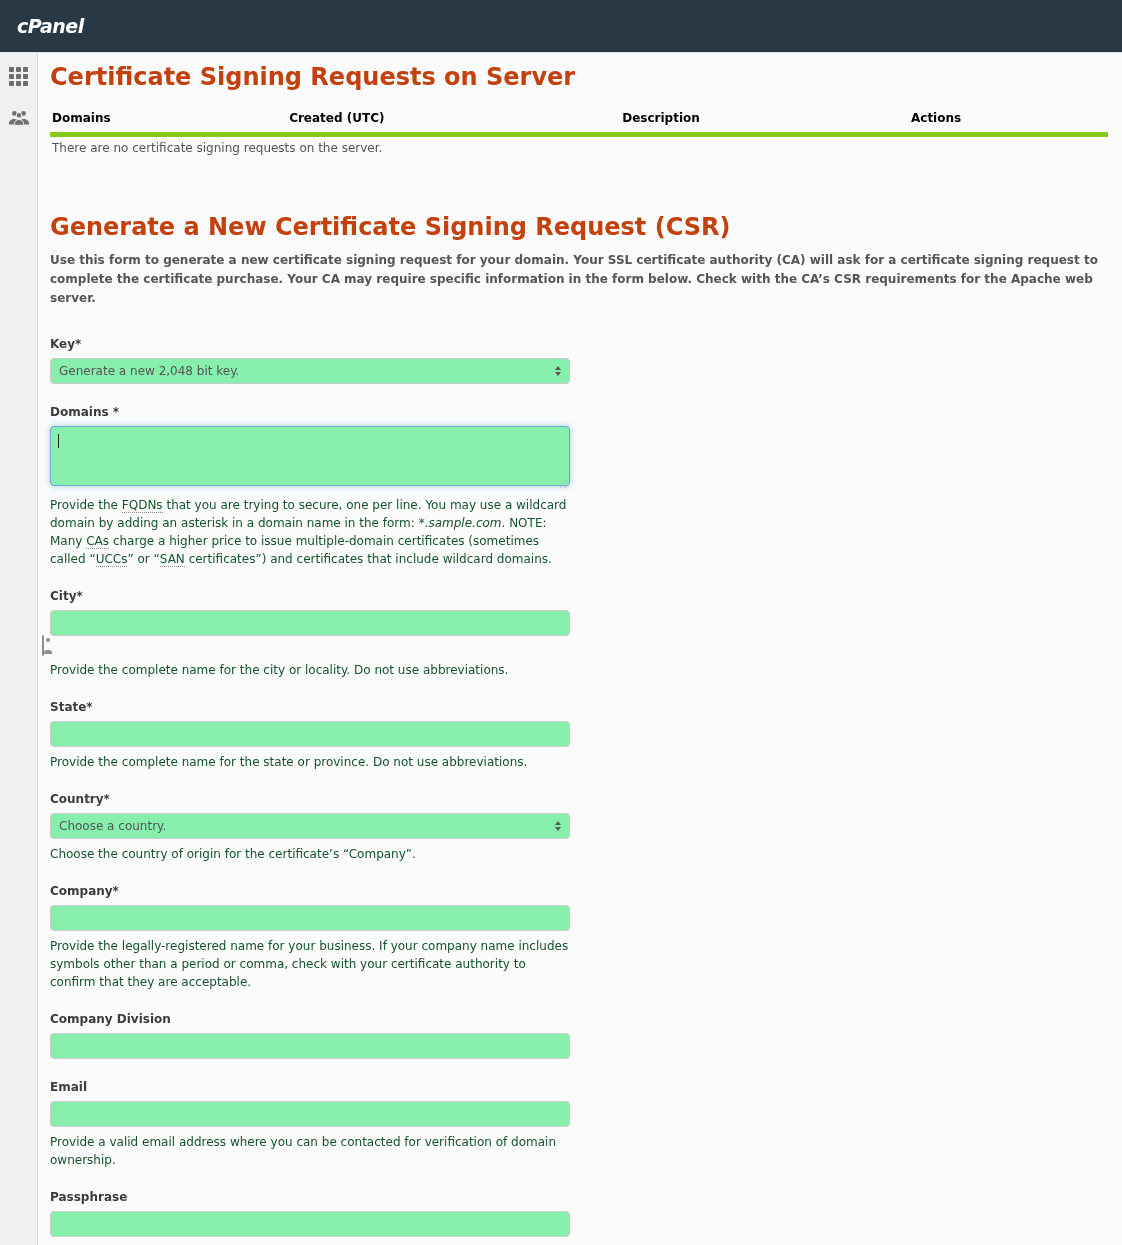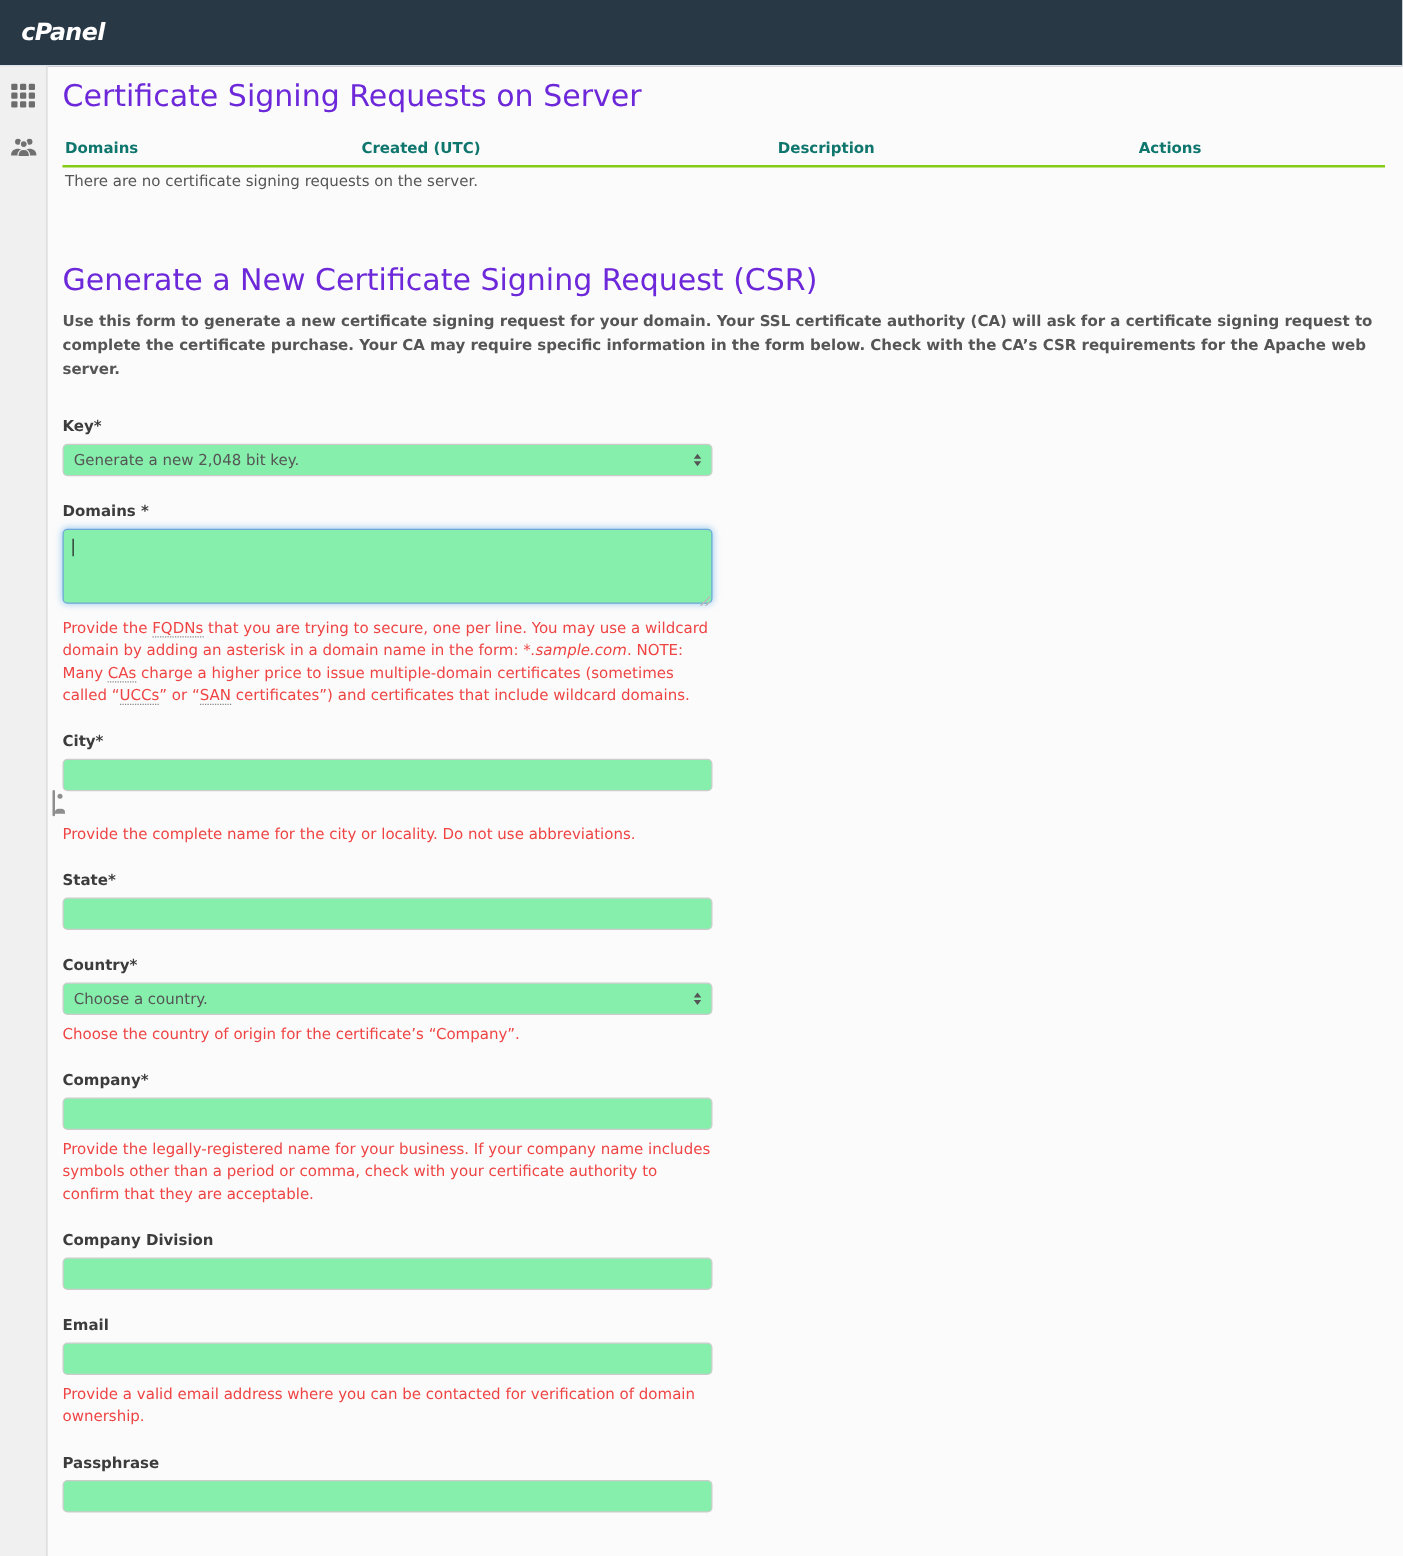--- a/index.html
+++ b/index.html
@@ -24,27 +24,27 @@
     width:38px; background:#f0f0f0; border-right:1px solid #d9d9d9;
     display:flex; flex-direction:column; align-items:center; padding-top:12px; gap:20px;
     flex-shrink:0;
   }
   .side-btn { width:22px; height:22px; display:flex; align-items:center; justify-content:center; cursor:pointer; }
   .grid-icon { display:grid; grid-template-columns:repeat(3,5px); grid-template-rows:repeat(3,5px); gap:2px; }
   .grid-icon i { background:#6d6d6d; border-radius:1px; }
   .content { flex:1; padding:6px 14px 0 12px; display:flex; flex-direction:column; }
   .main { flex:1; }
   
-  h1,h2 { font-weight:400; color:#6d28d9; margin:0; }
+  h1,h2 { font-weight:700; color:#c2410c; margin:0; }
   h1 { font-size:24px; margin:4px 0 16px; }
   h2 { font-size:24px; margin:46px 0 10px; }
   .csr-table-head {
     display:grid; grid-template-columns:22.5% 31.6% 27.4% 18.5%;
-    font-size:12px; font-weight:bold; color:#0f766e;
-    padding:4px 2px 7px; border-bottom:2px solid #84cc16;
+    font-size:12px; font-weight:bold; color:#000000;
+    padding:4px 2px 7px; border-bottom:5px solid #84cc16;
   }
   .csr-table-empty { font-size:12px; color:#555; padding:4px 2px 12px; }
   .intro { font-size:12px; color:#555; line-height:1.6; margin:0 0 28px; max-width:1060px;font-weight:bold; }
   
   .form { width:520px; }
   .group { margin-bottom:21px; }
   .group label { display:block; font-size:12px; font-weight:bold; color:#3c3c3c; margin-bottom:7px; }
   .ctl-wrap { position:relative; }
   .control {
     width:100%; height:26px; border:1px solid #cccccc; border-radius:4px;
@@ -56,21 +56,21 @@
   .spinner .up { width:0; height:0; border-left:3.5px solid transparent; border-right:3.5px solid transparent; border-bottom:4.5px solid #555; }
   .spinner .dn { width:0; height:0; border-left:3.5px solid transparent; border-right:3.5px solid transparent; border-top:4.5px solid #555; }
   textarea.control { resize:none; padding:6px 8px; line-height:1.4; }
   .ta-domains { height:60px; border-color:#6ea8d8 !important; outline:none; box-shadow:0 0 6px rgba(102,175,233,.65); }
   .caret { position:absolute; left:8px; top:8px; width:1px; height:14px; background:#222; }
   .grip {
     position:absolute; right:2px; bottom:2px; width:9px; height:9px; cursor:nwse-resize;
     background:repeating-linear-gradient(-45deg, transparent 0 2px, #b9b9b9 2px 3px);
     clip-path:polygon(100% 0, 100% 100%, 0 100%);
   }
-  .help { font-size:12px; color:#ef4444; line-height:1.5; margin-top:6px; }
+  .help { font-size:12px; color:#14532d; line-height:1.5; margin-top:6px; }
   .abbr { border-bottom:1px dotted #8a8a8a; }
   .em { font-style:italic; }
   
   .field-icon { position:absolute; right:8px; top:50%; transform:translateY(-50%); cursor:pointer; }
   .contact-icon { width:12px; height:14px; border:1px solid #8e8e8e; border-radius:2px; position:relative; background:#fff; }
   .contact-icon::before { content:""; position:absolute; width:4px; height:4px; border-radius:50%; background:#8e8e8e; top:2px; left:3px; }
   .contact-icon::after { content:""; position:absolute; width:8px; height:4px; border-radius:3px 3px 0 0; background:#8e8e8e; bottom:1px; left:1px; }
 </style>
 </head>
 <body>
@@ -153,20 +153,21 @@
             <span class="field-icon contact-icon"></span>
           </div>
           <div class="help">Provide the complete name for the city or locality. Do not use abbreviations.</div>
         </div>
 
         <div class="group">
           <label>State*</label>
           <div class="ctl-wrap">
             <input type="text" class="control" style="">
           </div>
+          <div class="help">Provide the complete name for the state or province. Do not use abbreviations.</div>
         </div>
 
         <div class="group">
           <label>Country*</label>
           <div class="ctl-wrap">
             <select class="control">
               <option>Choose a country.</option>
             </select>
             <span class="spinner">
                 <span class="up"></span>

